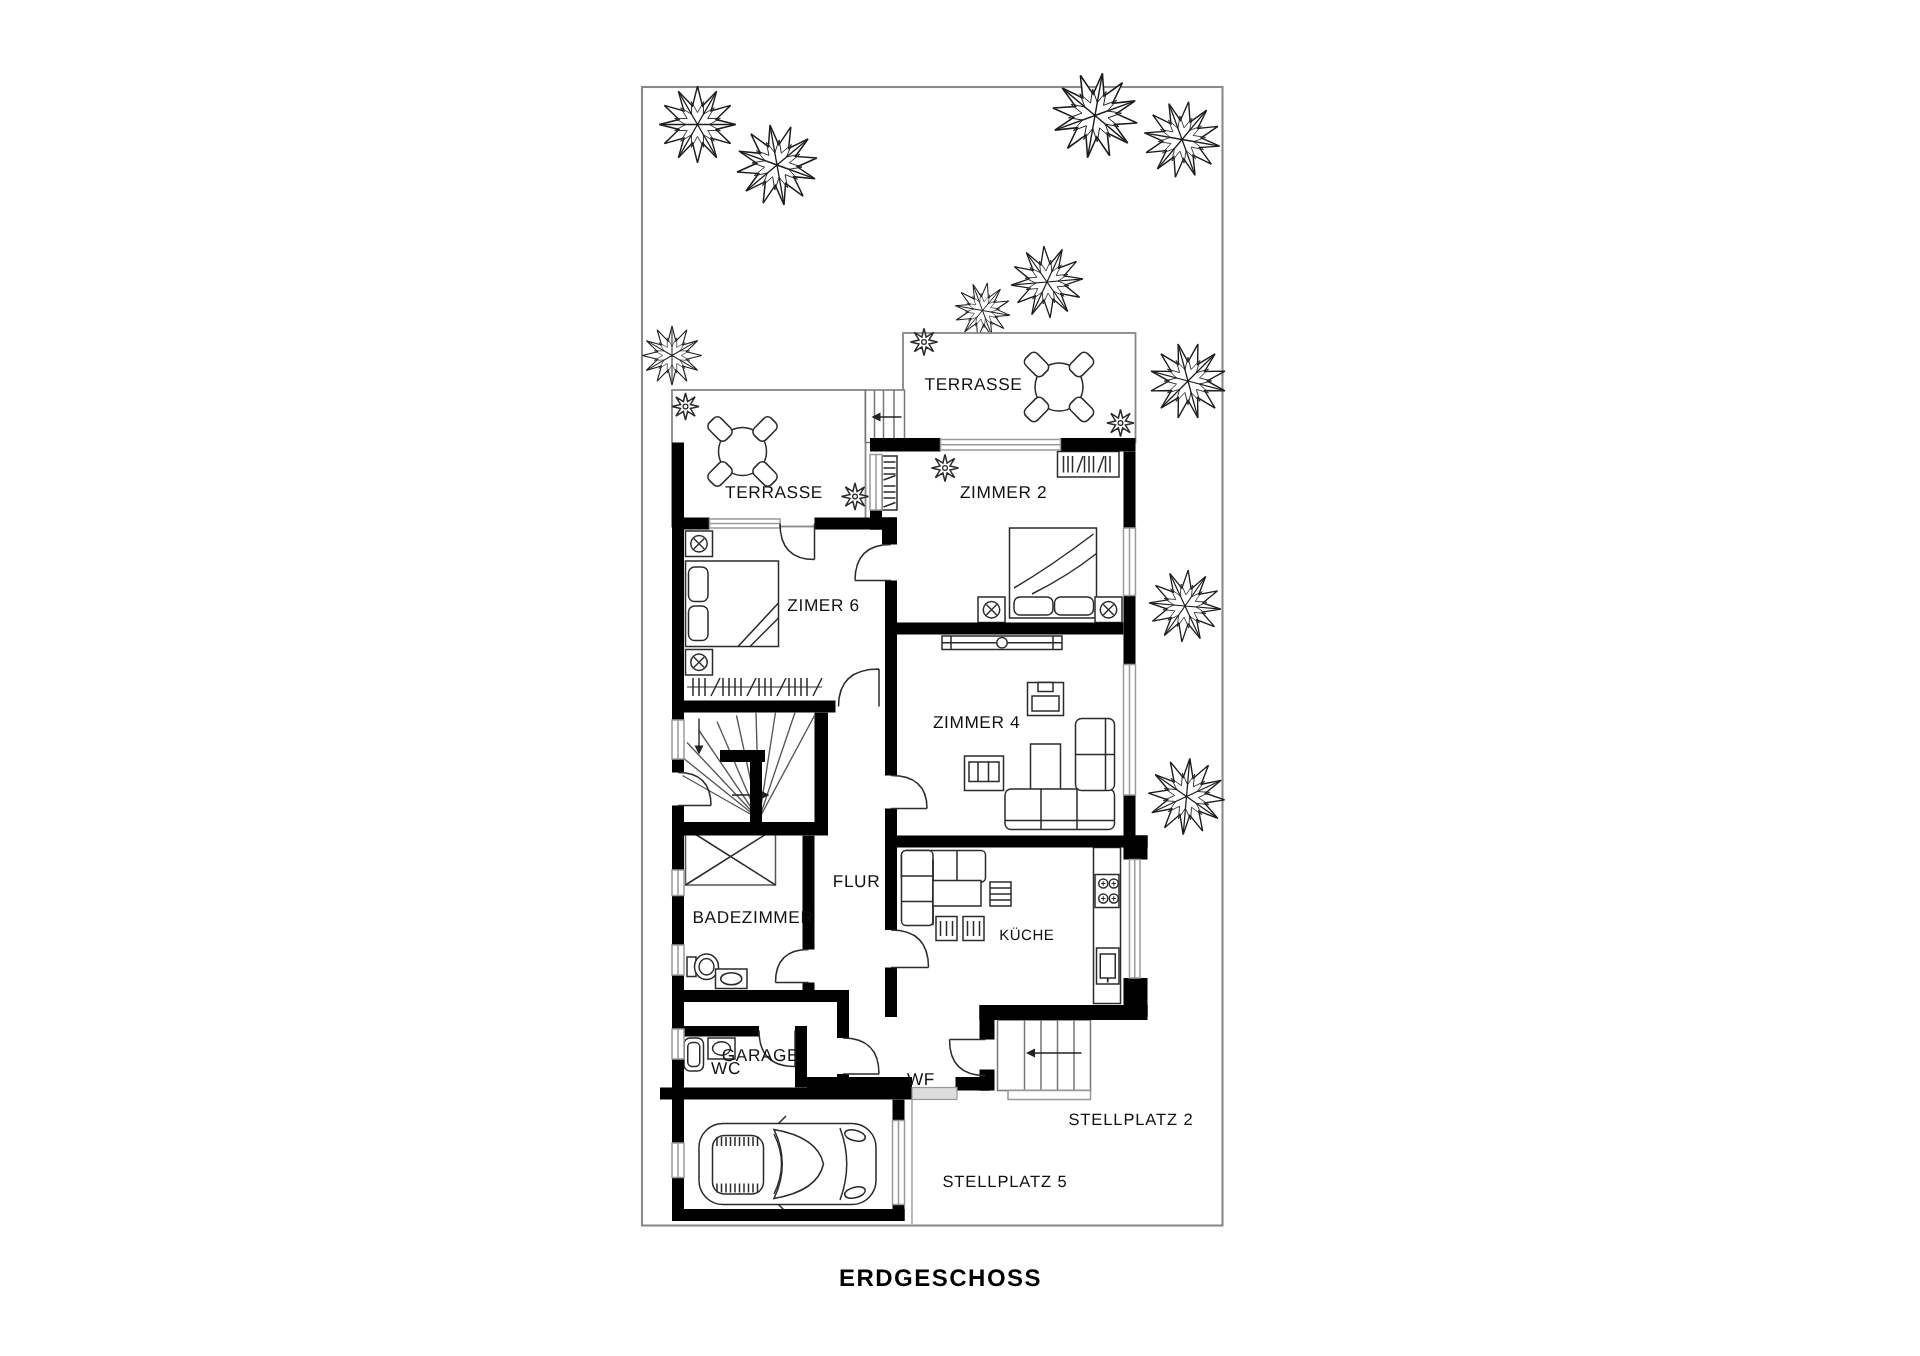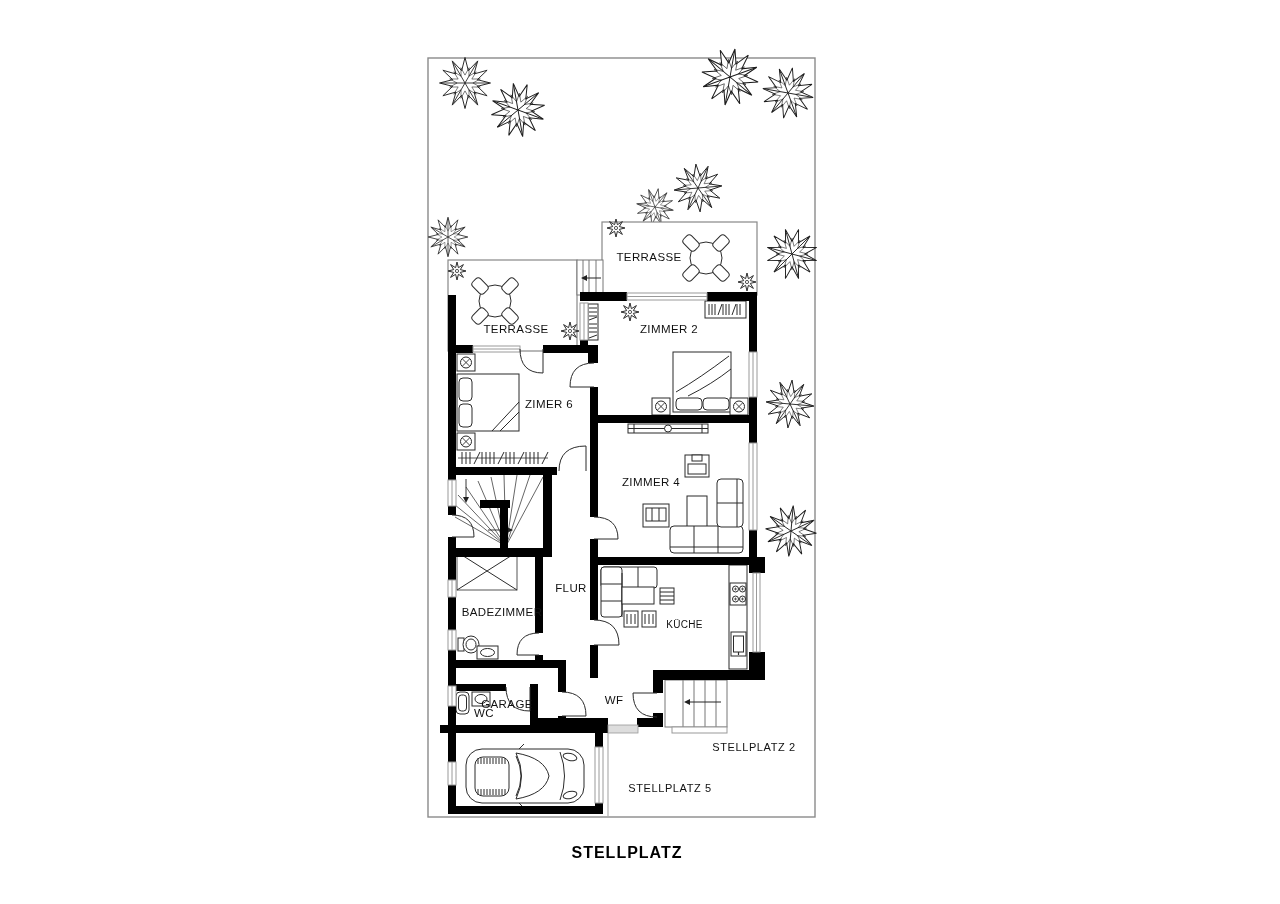--- a/index.html
+++ b/index.html
@@ -343,19 +343,19 @@
 
 <div class="lbl" style="left:649px;top:257px">TERRASSE</div>
 <div class="lbl" style="left:516px;top:329px">TERRASSE</div>
 <div class="lbl" style="left:549px;top:404px">ZIMER 6</div>
 <div class="lbl" style="left:669px;top:329px">ZIMMER 2</div>
 <div class="lbl" style="left:651px;top:482px">ZIMMER 4</div>
 <div class="lbl" style="left:571px;top:588px">FLUR</div>
 <div class="lbl small" style="left:678px;top:624px">KÜCHE</div>
 <div class="lbl" style="left:502px;top:612px">BADEZIMMER</div>
 <div class="lbl" style="left:484px;top:713px">WC</div>
-<div class="lbl" style="left:614px;top:700px">WF</div>
+<div class="lbl" style="left:614px;top:720px">WF</div>
 <div class="lbl" style="left:507px;top:704px">GARAGE</div>
 <div class="lbl parking" style="left:670px;top:788px">STELLPLATZ 5</div>
 <div class="lbl parking" style="left:754px;top:747px">STELLPLATZ 2</div>
-<div class="lbl title" style="left:627px;top:853px">STELLPLATZ</div>
+<div class="lbl title" style="left:627px;top:853px">ERDGESCHOSS</div>
 
 </div>
 
 </body></html>

